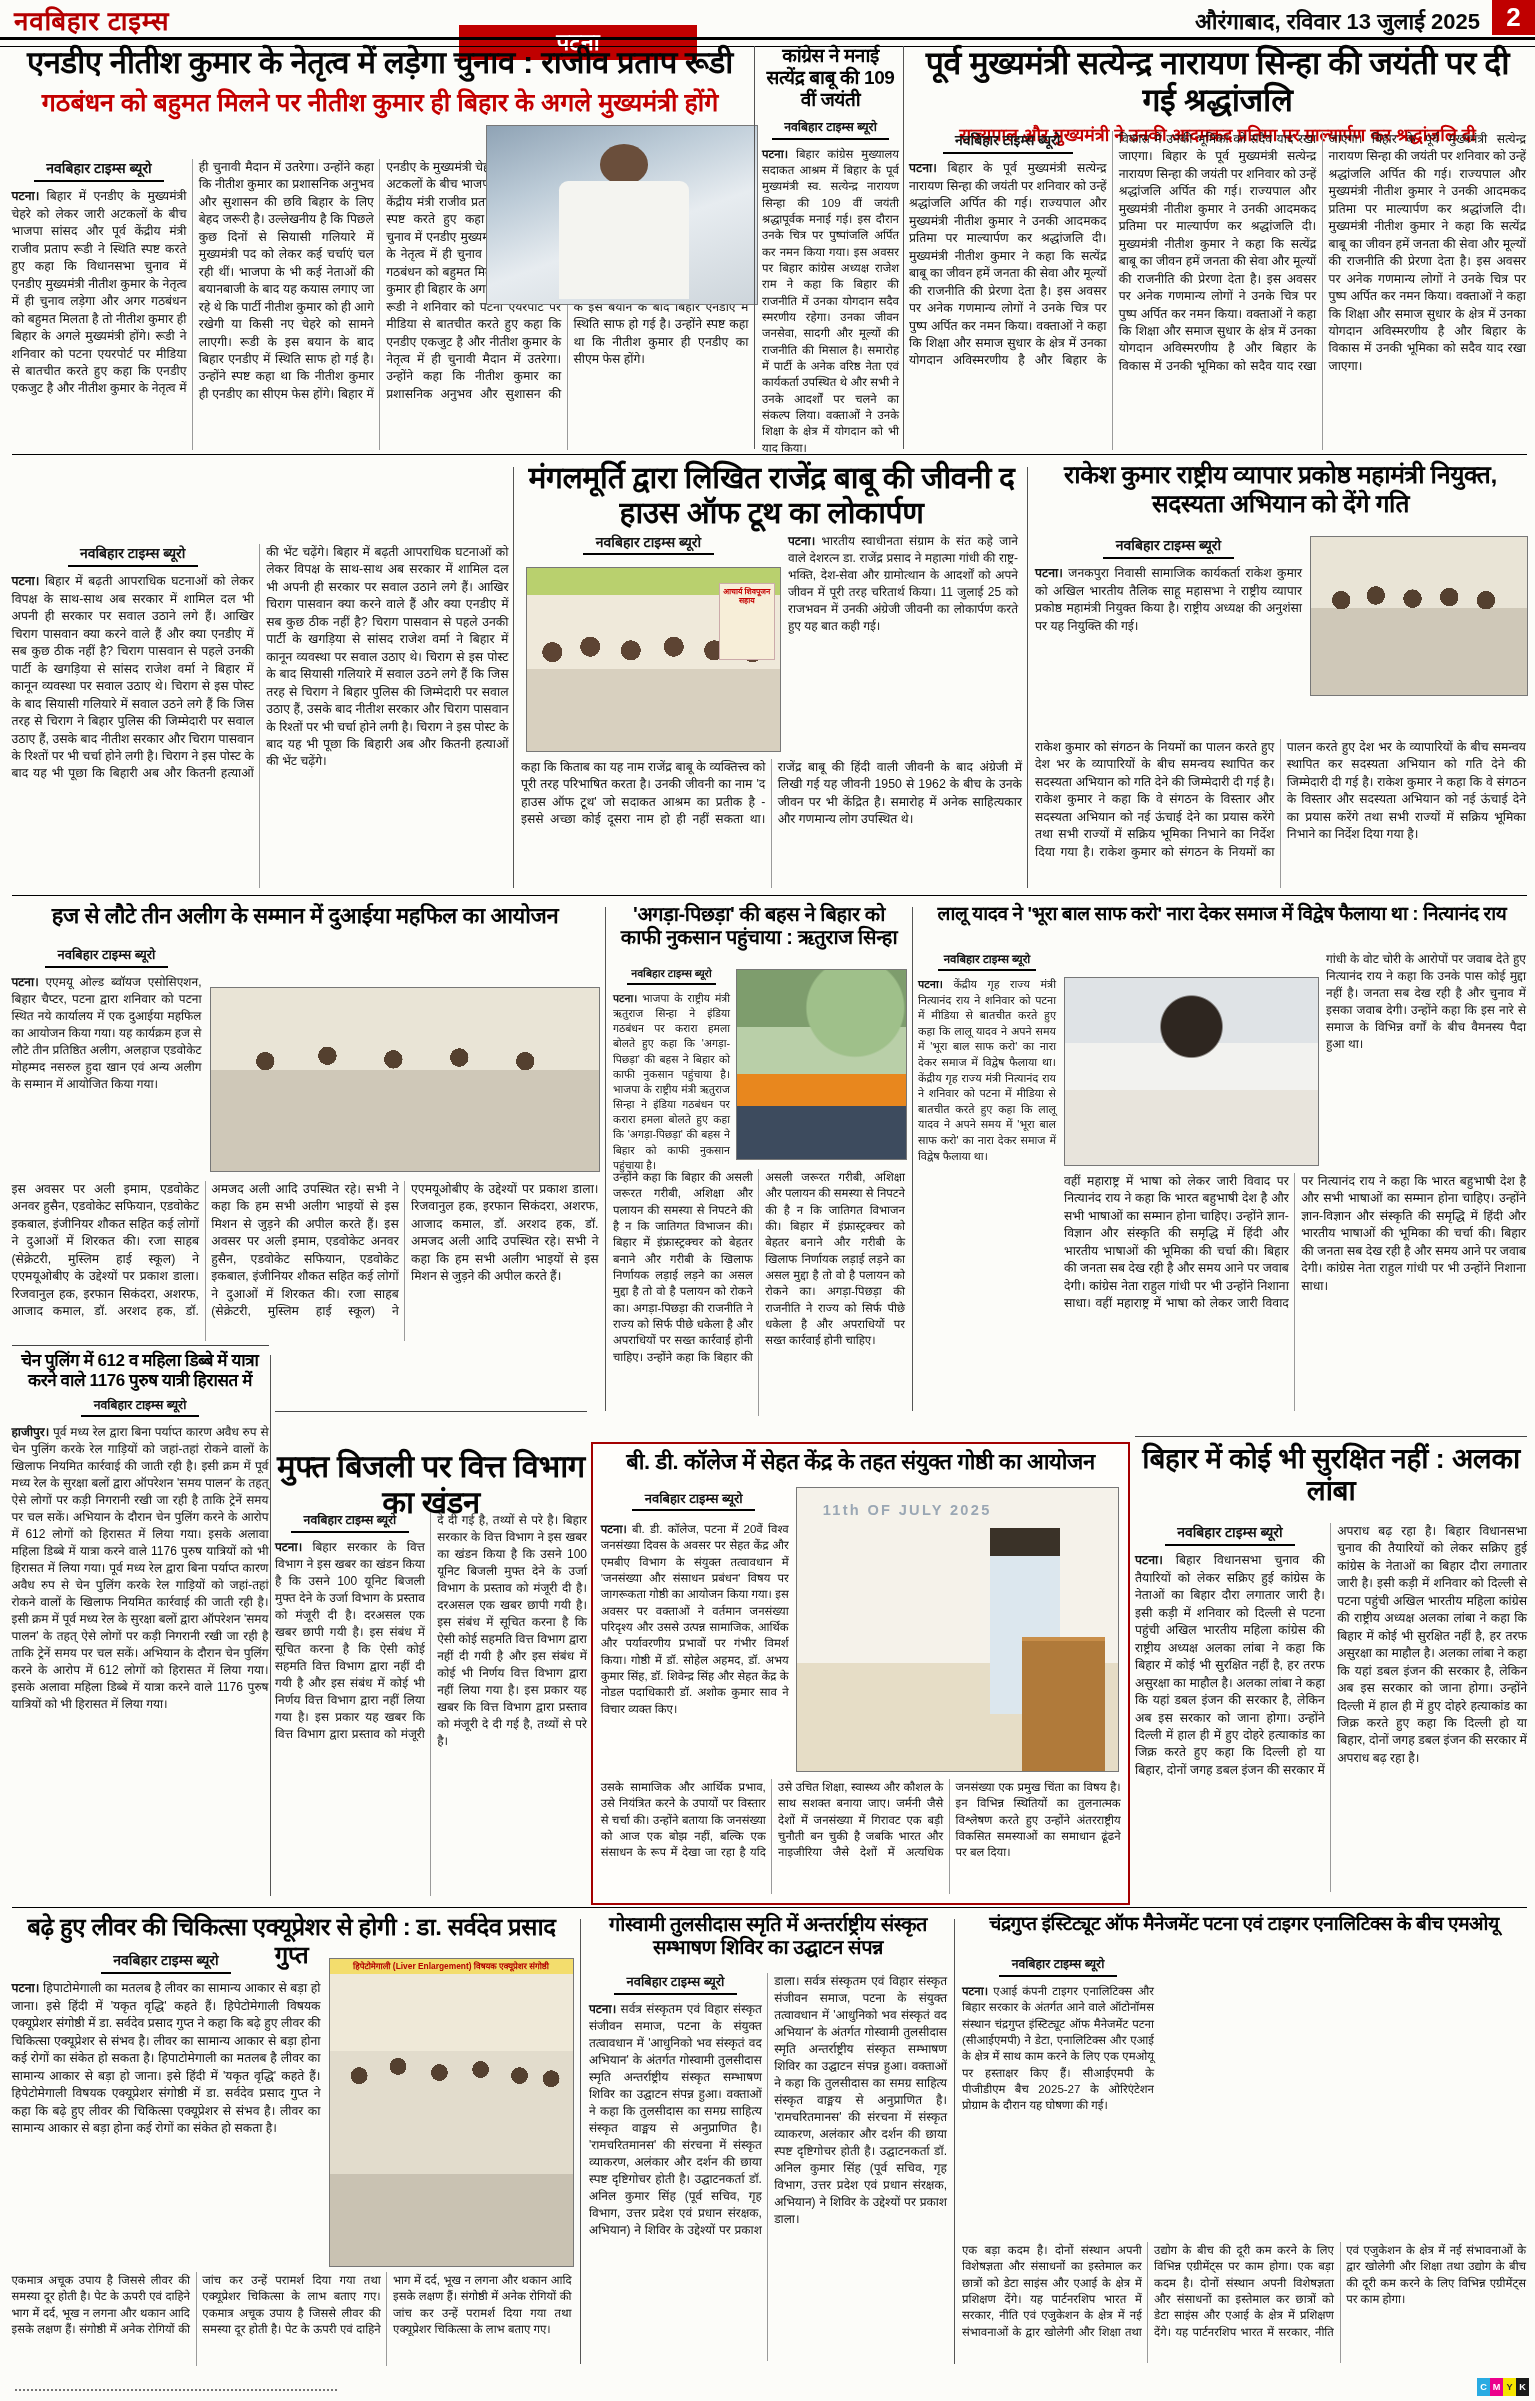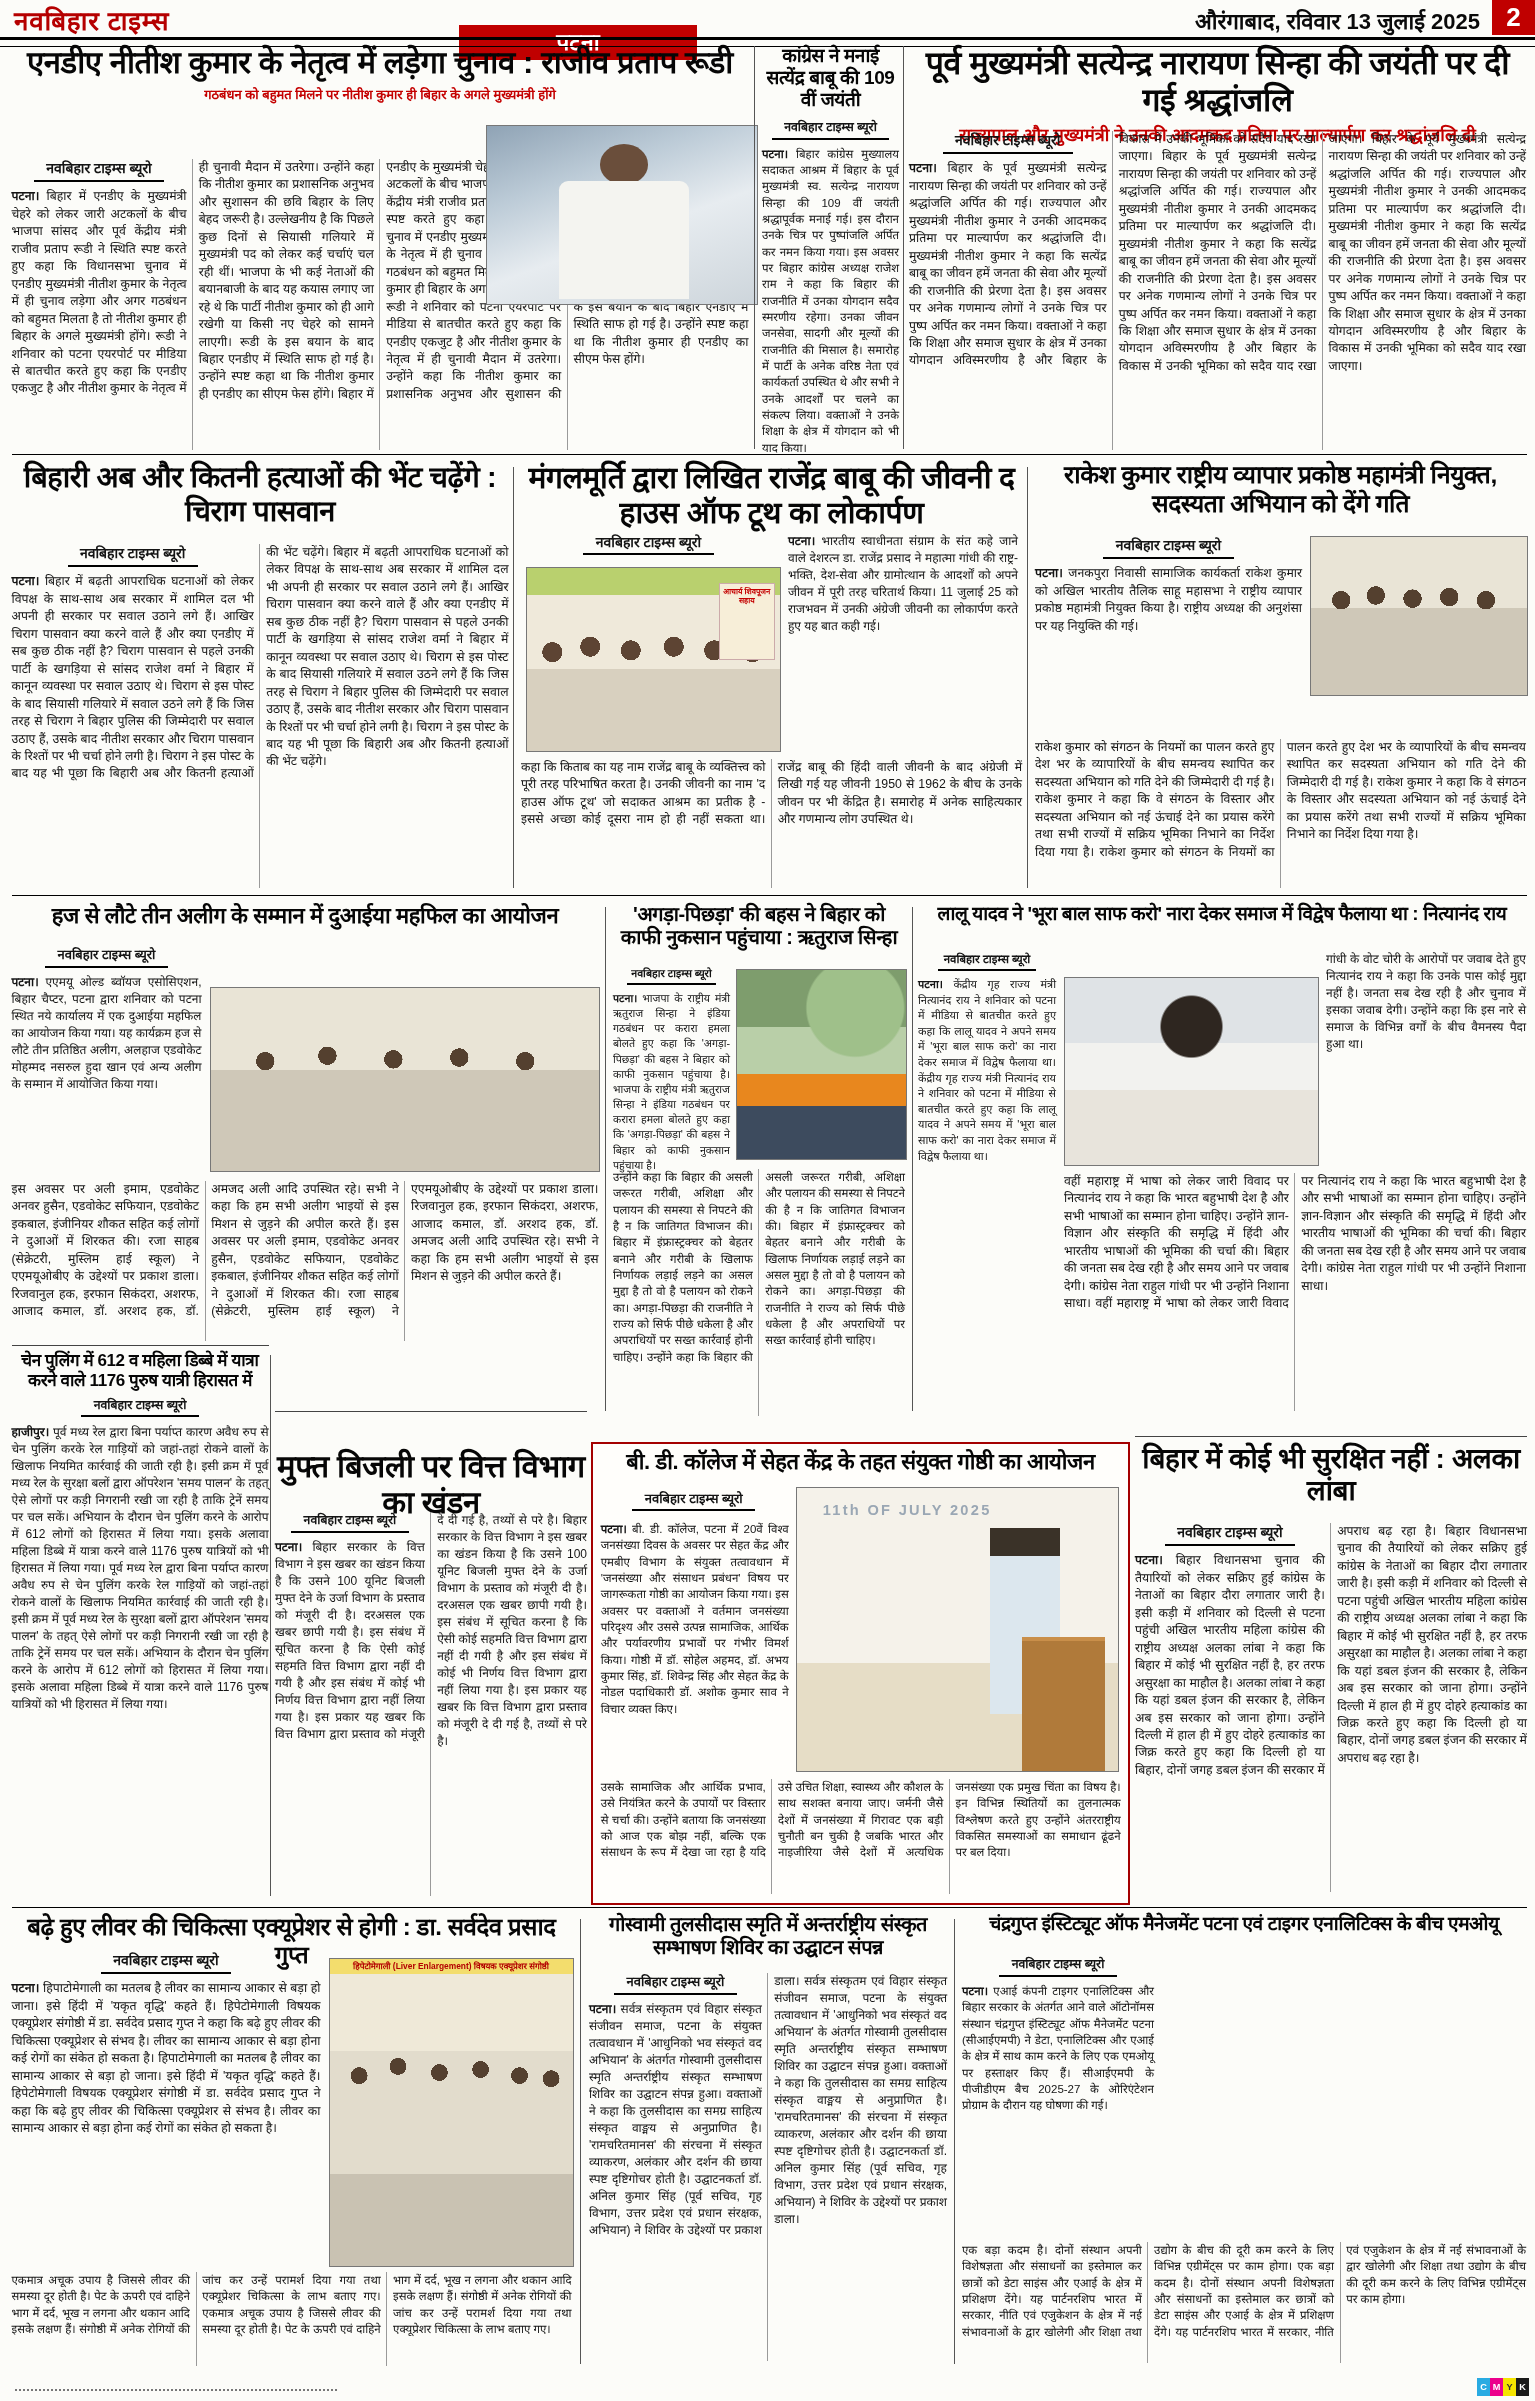--- a/index.html
+++ b/index.html
@@ -85,21 +85,21 @@
 <div id="page">
 
   <div class="mast-name">नवबिहार टाइम्स</div>
   <div class="mast-box mast-patna">पटना</div>
   <div class="mast-date">औरंगाबाद, रविवार 13 जुलाई 2025</div>
   <div class="mast-box mast-page">2</div>
   <div class="mast-rule"></div>
 
   <section class="article" style="left:11.5px;top:45px;width:737px;height:405px;">
     <h1 class="hl" style="font-size:31px;">एनडीए नीतीश कुमार के नेतृत्व में लड़ेगा चुनाव : राजीव प्रताप रूडी</h1>
-    <div class="sub" style="font-size:13px;">गठबंधन को बहुमत मिलने पर नीतीश कुमार ही बिहार के अगले मुख्यमंत्री होंगे</div>
+    <div class="sub" style="font-size:25px;">गठबंधन को बहुमत मिलने पर नीतीश कुमार ही बिहार के अगले मुख्यमंत्री होंगे</div>
     <div class="bd cols4 abs" style="left:0;top:114px;width:737px;height:291px;">
       <div class="byline">नवबिहार टाइम्स ब्यूरो</div>
       <p><b class="dl">पटना।</b>
          <span>बिहार में एनडीए के मुख्यमंत्री चेहरे को लेकर जारी अटकलों के बीच भाजपा सांसद और पूर्व केंद्रीय मंत्री राजीव प्रताप रूडी ने स्थिति स्पष्ट करते हुए कहा कि विधानसभा चुनाव में एनडीए मुख्यमंत्री नीतीश कुमार के नेतृत्व में ही चुनाव लड़ेगा और अगर गठबंधन को बहुमत मिलता है तो नीतीश कुमार ही बिहार के अगले मुख्यमंत्री होंगे। रूडी ने शनिवार को पटना एयरपोर्ट पर मीडिया से बातचीत करते हुए कहा कि एनडीए एकजुट है और नीतीश कुमार के नेतृत्व में ही चुनावी मैदान में उतरेगा। उन्होंने कहा कि नीतीश कुमार का प्रशासनिक अनुभव और सुशासन की छवि बिहार के लिए बेहद जरूरी है। उल्लेखनीय है कि पिछले कुछ दिनों से सियासी गलियारे में मुख्यमंत्री पद को लेकर कई चर्चाएं चल रही थीं। भाजपा के भी कई नेताओं की बयानबाजी के बाद यह कयास लगाए जा रहे थे कि पार्टी नीतीश कुमार को ही आगे रखेगी या किसी नए चेहरे को सामने लाएगी। रूडी के इस बयान के बाद बिहार एनडीए में स्थिति साफ हो गई है। उन्होंने स्पष्ट कहा था कि नीतीश कुमार ही एनडीए का सीएम फेस होंगे। बिहार में एनडीए के मुख्यमंत्री चेहरे को लेकर जारी अटकलों के बीच भाजपा सांसद और पूर्व केंद्रीय मंत्री राजीव प्रताप रूडी ने स्थिति स्पष्ट करते हुए कहा कि विधानसभा चुनाव में एनडीए मुख्यमंत्री नीतीश कुमार के नेतृत्व में ही चुनाव लड़ेगा और अगर गठबंधन को बहुमत मिलता है तो नीतीश कुमार ही बिहार के अगले मुख्यमंत्री होंगे। रूडी ने शनिवार को पटना एयरपोर्ट पर मीडिया से बातचीत करते हुए कहा कि एनडीए एकजुट है और नीतीश कुमार के नेतृत्व में ही चुनावी मैदान में उतरेगा। उन्होंने कहा कि नीतीश कुमार का प्रशासनिक अनुभव और सुशासन की छवि बिहार के लिए बेहद जरूरी है। उल्लेखनीय है कि पिछले कुछ दिनों से सियासी गलियारे में मुख्यमंत्री पद को लेकर कई चर्चाएं चल रही थीं। भाजपा के भी कई नेताओं की बयानबाजी के बाद यह कयास लगाए जा रहे थे कि पार्टी नीतीश कुमार को ही आगे रखेगी या किसी नए चेहरे को सामने लाएगी। रूडी के इस बयान के बाद बिहार एनडीए में स्थिति साफ हो गई है। उन्होंने स्पष्ट कहा था कि नीतीश कुमार ही एनडीए का सीएम फेस होंगे।</span></p>
     </div>
     <div class="photo ph-rudy person" style="left:474px;top:80px;width:270px;height:178px;"></div>
   </section>
   <div class="vr" style="left:754px;top:46px;height:403px;"></div>
 
   <section class="article" style="left:762px;top:45px;width:137px;height:405px;">
@@ -118,21 +118,20 @@
     <div class="bd cols3 abs" style="left:0;top:86px;width:617px;height:319px;">
       <div class="byline">नवबिहार टाइम्स ब्यूरो</div>
       <p><b class="dl">पटना।</b>
          <span>बिहार के पूर्व मुख्यमंत्री सत्येन्द्र नारायण सिन्हा की जयंती पर शनिवार को उन्हें श्रद्धांजलि अर्पित की गई। राज्यपाल और मुख्यमंत्री नीतीश कुमार ने उनकी आदमकद प्रतिमा पर माल्यार्पण कर श्रद्धांजलि दी। मुख्यमंत्री नीतीश कुमार ने कहा कि सत्येंद्र बाबू का जीवन हमें जनता की सेवा और मूल्यों की राजनीति की प्रेरणा देता है। इस अवसर पर अनेक गणमान्य लोगों ने उनके चित्र पर पुष्प अर्पित कर नमन किया। वक्ताओं ने कहा कि शिक्षा और समाज सुधार के क्षेत्र में उनका योगदान अविस्मरणीय है और बिहार के विकास में उनकी भूमिका को सदैव याद रखा जाएगा। बिहार के पूर्व मुख्यमंत्री सत्येन्द्र नारायण सिन्हा की जयंती पर शनिवार को उन्हें श्रद्धांजलि अर्पित की गई। राज्यपाल और मुख्यमंत्री नीतीश कुमार ने उनकी आदमकद प्रतिमा पर माल्यार्पण कर श्रद्धांजलि दी। मुख्यमंत्री नीतीश कुमार ने कहा कि सत्येंद्र बाबू का जीवन हमें जनता की सेवा और मूल्यों की राजनीति की प्रेरणा देता है। इस अवसर पर अनेक गणमान्य लोगों ने उनके चित्र पर पुष्प अर्पित कर नमन किया। वक्ताओं ने कहा कि शिक्षा और समाज सुधार के क्षेत्र में उनका योगदान अविस्मरणीय है और बिहार के विकास में उनकी भूमिका को सदैव याद रखा जाएगा। बिहार के पूर्व मुख्यमंत्री सत्येन्द्र नारायण सिन्हा की जयंती पर शनिवार को उन्हें श्रद्धांजलि अर्पित की गई। राज्यपाल और मुख्यमंत्री नीतीश कुमार ने उनकी आदमकद प्रतिमा पर माल्यार्पण कर श्रद्धांजलि दी। मुख्यमंत्री नीतीश कुमार ने कहा कि सत्येंद्र बाबू का जीवन हमें जनता की सेवा और मूल्यों की राजनीति की प्रेरणा देता है। इस अवसर पर अनेक गणमान्य लोगों ने उनके चित्र पर पुष्प अर्पित कर नमन किया। वक्ताओं ने कहा कि शिक्षा और समाज सुधार के क्षेत्र में उनका योगदान अविस्मरणीय है और बिहार के विकास में उनकी भूमिका को सदैव याद रखा जाएगा।</span></p>
     </div>
   </section>
 
   <div class="hr2" style="left:11.5px;top:454px;width:1515px;"></div>
 
   <section class="article" style="left:11.5px;top:461px;width:497px;height:428px;">
-    <h1 class="hl" style="font-size:29px;">बिहारी अब और कितनी हत्याओं की भेंट चढ़ेंगे : चिराग पासवान</h1>
     <div class="bd cols2 abs" style="left:0;top:83px;width:497px;height:344px;">
       <div class="byline">नवबिहार टाइम्स ब्यूरो</div>
       <p><b class="dl">पटना।</b>
          <span>बिहार में बढ़ती आपराधिक घटनाओं को लेकर विपक्ष के साथ-साथ अब सरकार में शामिल दल भी अपनी ही सरकार पर सवाल उठाने लगे हैं। आखिर चिराग पासवान क्या करने वाले हैं और क्या एनडीए में सब कुछ ठीक नहीं है? चिराग पासवान से पहले उनकी पार्टी के खगड़िया से सांसद राजेश वर्मा ने बिहार में कानून व्यवस्था पर सवाल उठाए थे। चिराग से इस पोस्ट के बाद सियासी गलियारे में सवाल उठने लगे हैं कि जिस तरह से चिराग ने बिहार पुलिस की जिम्मेदारी पर सवाल उठाए हैं, उसके बाद नीतीश सरकार और चिराग पासवान के रिश्तों पर भी चर्चा होने लगी है। चिराग ने इस पोस्ट के बाद यह भी पूछा कि बिहारी अब और कितनी हत्याओं की भेंट चढ़ेंगे। बिहार में बढ़ती आपराधिक घटनाओं को लेकर विपक्ष के साथ-साथ अब सरकार में शामिल दल भी अपनी ही सरकार पर सवाल उठाने लगे हैं। आखिर चिराग पासवान क्या करने वाले हैं और क्या एनडीए में सब कुछ ठीक नहीं है? चिराग पासवान से पहले उनकी पार्टी के खगड़िया से सांसद राजेश वर्मा ने बिहार में कानून व्यवस्था पर सवाल उठाए थे। चिराग से इस पोस्ट के बाद सियासी गलियारे में सवाल उठने लगे हैं कि जिस तरह से चिराग ने बिहार पुलिस की जिम्मेदारी पर सवाल उठाए हैं, उसके बाद नीतीश सरकार और चिराग पासवान के रिश्तों पर भी चर्चा होने लगी है। चिराग ने इस पोस्ट के बाद यह भी पूछा कि बिहारी अब और कितनी हत्याओं की भेंट चढ़ेंगे।</span></p>
     </div>
   </section>
   <div class="vr" style="left:513px;top:467px;height:421px;"></div>
 
   <section class="article" style="left:521px;top:461px;width:501px;height:428px;">
     <h1 class="hl" style="font-size:30px;">मंगलमूर्ति द्वारा लिखित राजेंद्र बाबू की जीवनी द हाउस ऑफ टूथ का लोकार्पण</h1>

